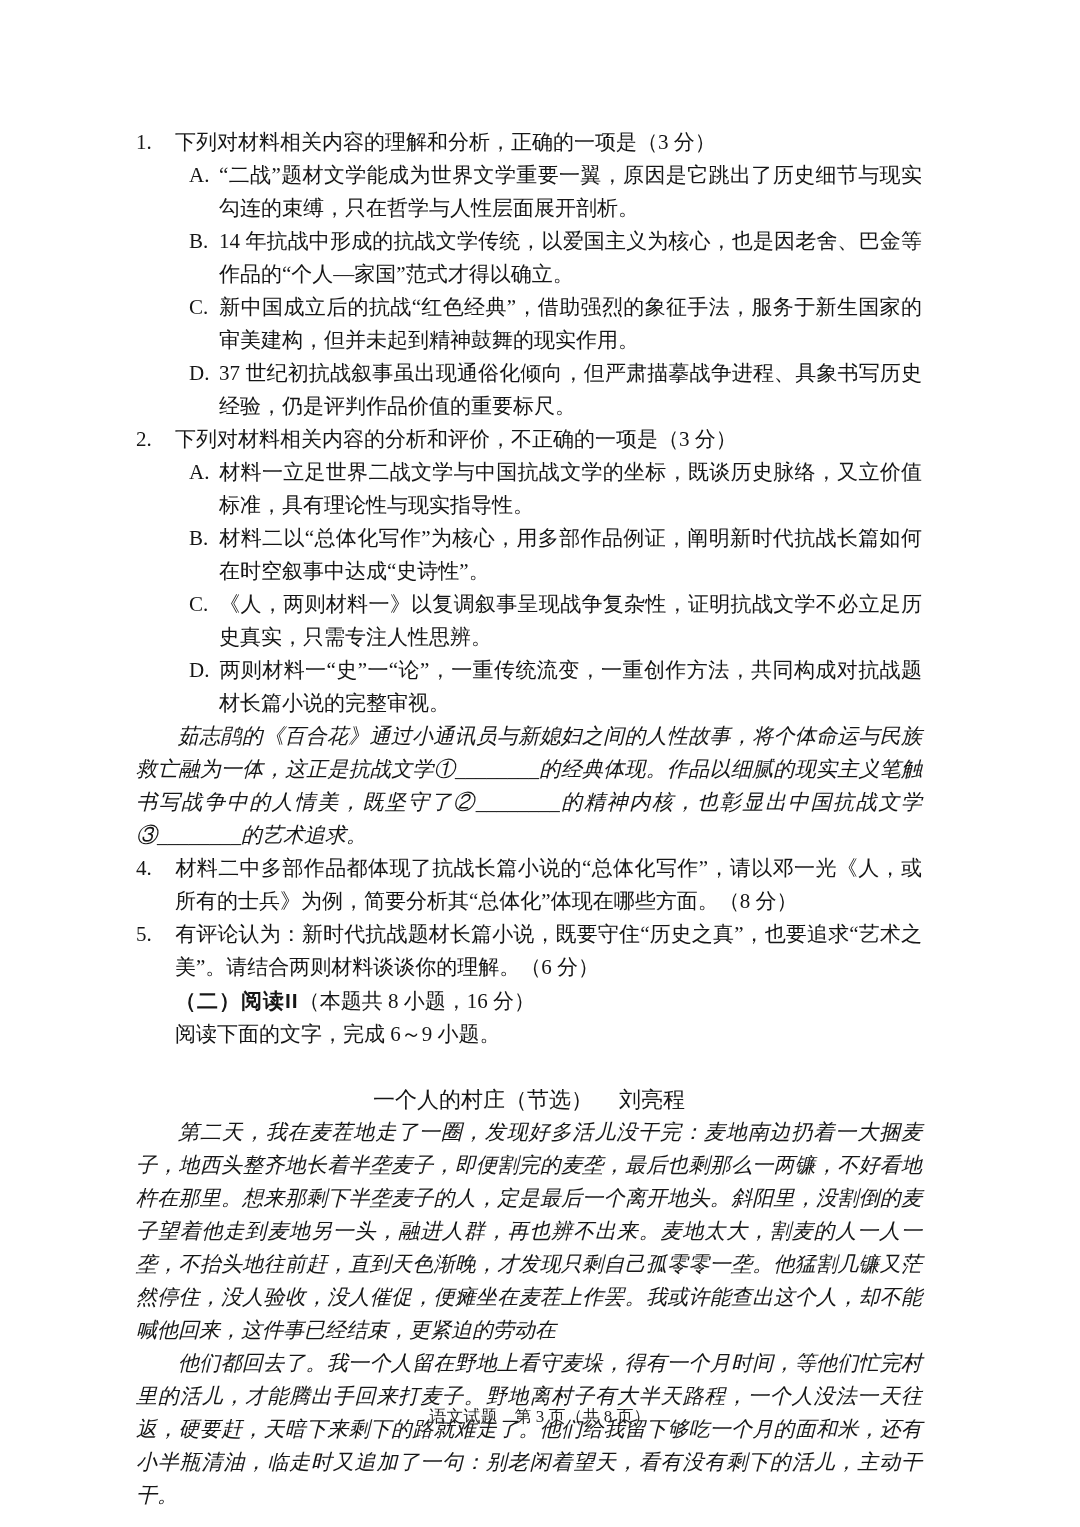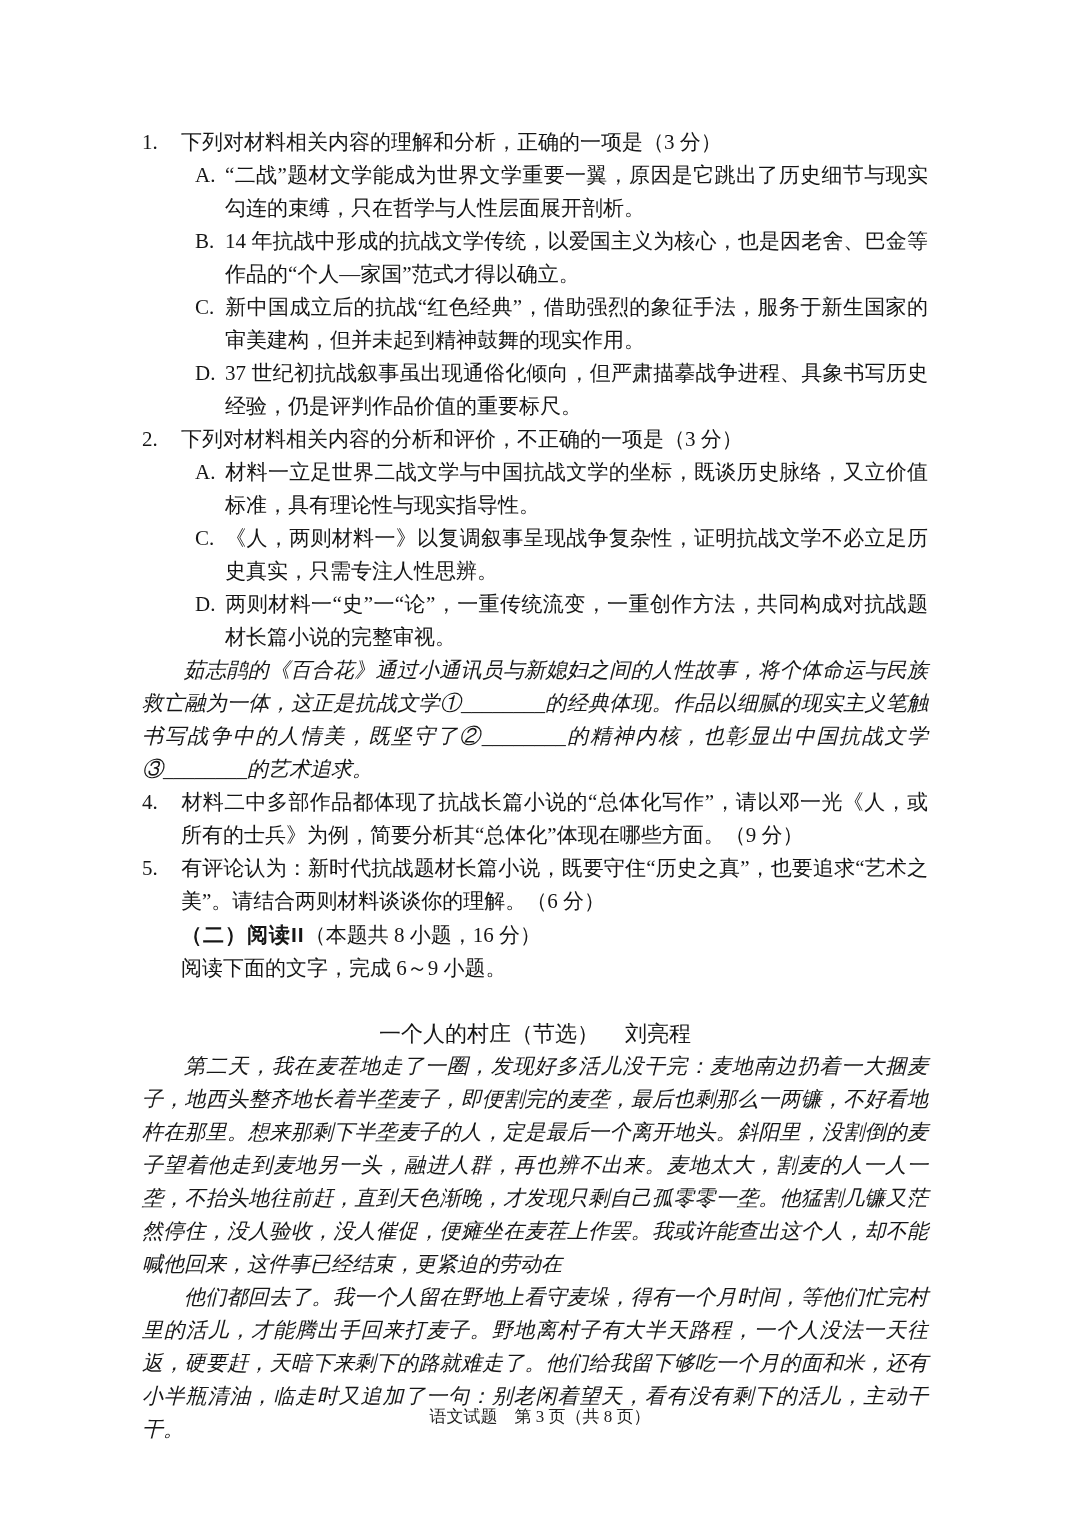--- a/index.html
+++ b/index.html
@@ -10,21 +10,21 @@
   body {
     position: relative;
     width: 1080px;
     height: 1527px;
     overflow: hidden;
     font-family: "Liberation Serif", "DejaVu Serif", serif;
     color: #161616;
   }
   .content {
     position: absolute;
-    left: 142px;
+    left: 136px;
     top: 126px;
     width: 786px;
     font-size: 21px;
     line-height: 33px;
     text-align: justify;
   }
   
   .q-stem {
     padding-left: 39px;
     text-indent: -39px;
@@ -102,33 +102,36 @@
   </div>
 
   <div>
     <div class="q-stem">
       <span class="q-num">2.</span><span>下列对材料相关内容的分析和评价，不正确的一项是（3 分）</span>
     </div>
     <div class="option">
       <span class="opt-label">A.</span><span>材料一立足世界二战文学与中国抗战文学的坐标，既谈历史脉络，又立价值标准，具有理论性与现实指导性。</span>
     </div>
     <div class="option">
+      <span class="opt-label">B.</span><span>材料二以“总体化写作”为核心，用多部作品例证，阐明新时代抗战长篇如何在时空叙事中达成“史诗性”。</span>
+    </div>
+    <div class="option">
       <span class="opt-label">C.</span><span>《人，两则材料一》以复调叙事呈现战争复杂性，证明抗战文学不必立足历史真实，只需专注人性思辨。</span>
     </div>
     <div class="option">
       <span class="opt-label">D.</span><span>两则材料一“史”一“论”，一重传统流变，一重创作方法，共同构成对抗战题材长篇小说的完整审视。</span>
     </div>
   </div>
 
   <div>
     <div class="kai indent2">茹志鹃的《百合花》通过小通讯员与新媳妇之间的人性故事，将个体命运与民族救亡融为一体，这正是抗战文学①________的经典体现。作品以细腻的现实主义笔触书写战争中的人情美，既坚守了②________的精神内核，也彰显出中国抗战文学③________的艺术追求。</div>
   </div>
 
   <div class="q-stem">
-    <span class="q-num">4.</span><span>材料二中多部作品都体现了抗战长篇小说的“总体化写作”，请以邓一光《人，或所有的士兵》为例，简要分析其“总体化”体现在哪些方面。（9 分）</span>
+    <span class="q-num">4.</span><span>材料二中多部作品都体现了抗战长篇小说的“总体化写作”，请以邓一光《人，或所有的士兵》为例，简要分析其“总体化”体现在哪些方面。（8 分）</span>
   </div>
 
   <div class="q-stem">
     <span class="q-num">5.</span><span>有评论认为：新时代抗战题材长篇小说，既要守住“历史之真”，也要追求“艺术之美”。请结合两则材料谈谈你的理解。（6 分）</span>
   </div>
 
   <div class="section-line">
     <span class="section-bold">（二）阅读II</span><span>（本题共 8 小题，16 分）</span>
   </div>
   <div class="section-line">阅读下面的文字，完成 6～9 小题。</div>

